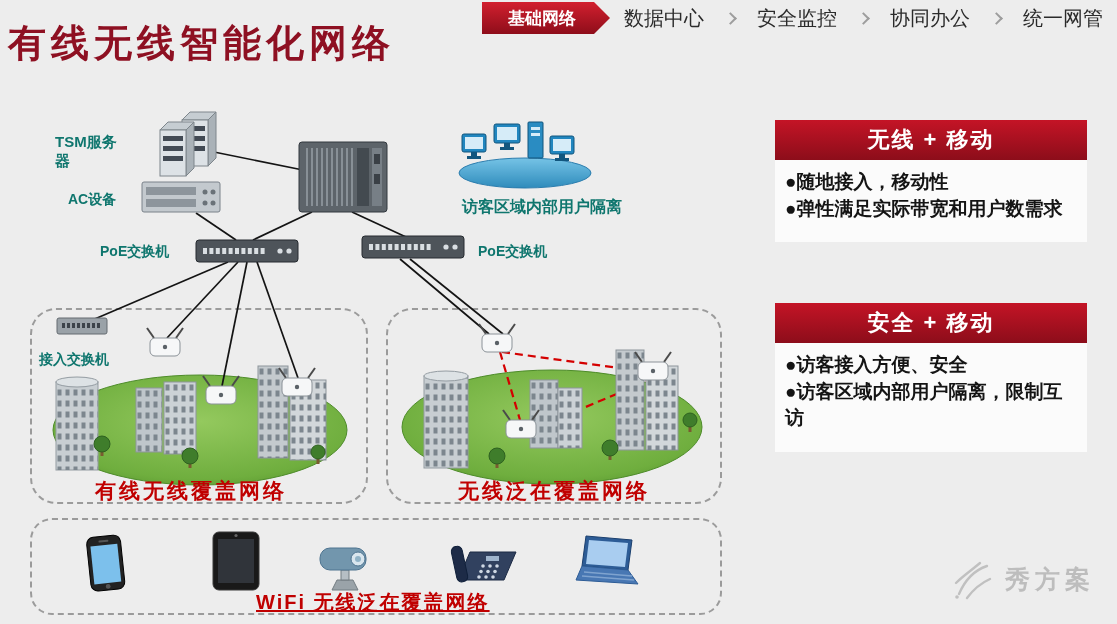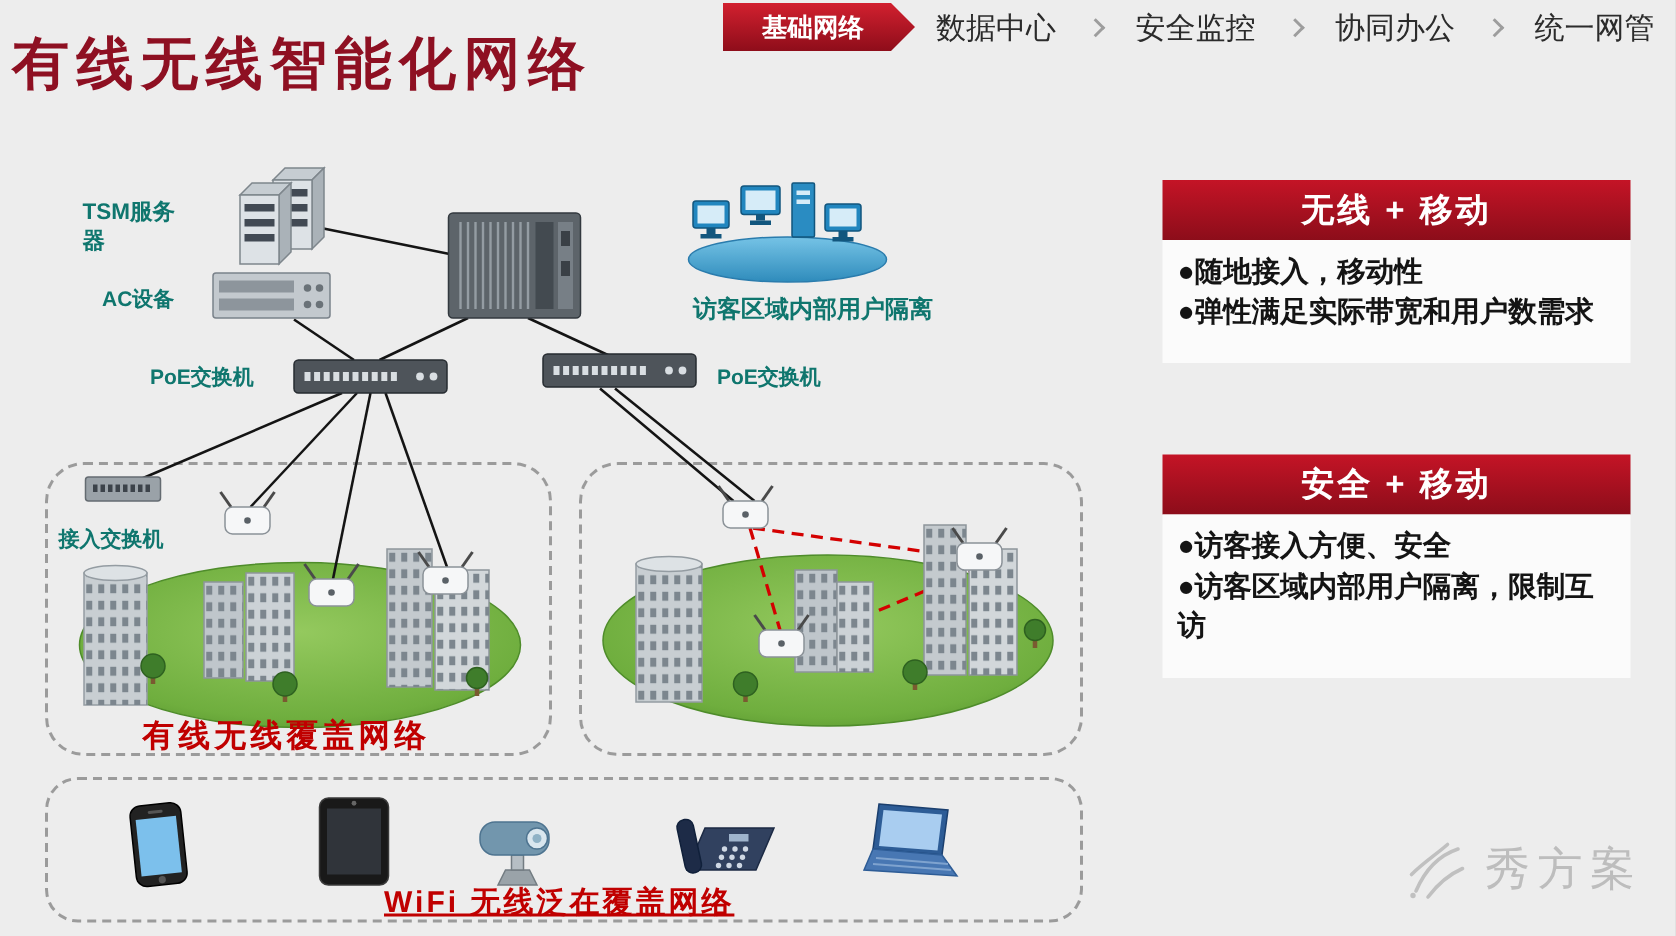--- a/index.html
+++ b/index.html
@@ -49,21 +49,21 @@
   .panel-1 { top:120px; }
   .panel-2 { top:303px; }
   .panel-header { background:linear-gradient(#c41426,#8c0d1a); color:#fff; text-align:center;
                   font-size:22px; font-weight:bold; padding:5px 0; letter-spacing:2px; }
   .panel-body { background:#fbfbfb; padding:9px 10px 20px 10px; }
   .bullet { font-size:19px; font-weight:bold; color:#141414; line-height:1.4; }
 
   
   .watermark { position:absolute; right:22px; bottom:22px; display:flex; align-items:center;
                gap:10px; color:#bfbfbf; z-index:3; }
-  .watermark-text { font-size:30px; letter-spacing:5px; font-weight:normal; color:#bdbdbd; }
+  .watermark-text { font-size:25px; letter-spacing:5px; font-weight:bold; color:#bdbdbd; }
 </style>
 </head>
 <body>
 
 <div class="slide">
 
   <div class="navbar">
     <div class="nav-item active">基础网络</div>
     <div class="nav-item">数据中心</div>
     <span class="chev"></span>
@@ -400,20 +400,21 @@
     </g>
   </svg>
 
   <div class="lbl lbl-tsm">TSM服务器</div>
   <div class="lbl lbl-ac">AC设备</div>
   <div class="lbl lbl-esight">访客区域内部用户隔离</div>
   <div class="lbl lbl-poe-l">PoE交换机</div>
   <div class="lbl lbl-poe-r">PoE交换机</div>
   <div class="lbl lbl-accsw">接入交换机</div>
   <div class="lbl lbl-zone lbl-zone-l">有线无线覆盖网络</div>
+  <div class="lbl lbl-zone lbl-zone-r">无线泛在覆盖网络</div>
   <div class="lbl lbl-term">WiFi 无线泛在覆盖网络</div>
 
   <div class="panel panel-1">
     <div class="panel-header">无线 + 移动</div>
     <div class="panel-body">
       <div class="bullet">●随地接入，移动性</div>
       <div class="bullet">●弹性满足实际带宽和用户数需求</div>
     </div>
   </div>
   <div class="panel panel-2">

